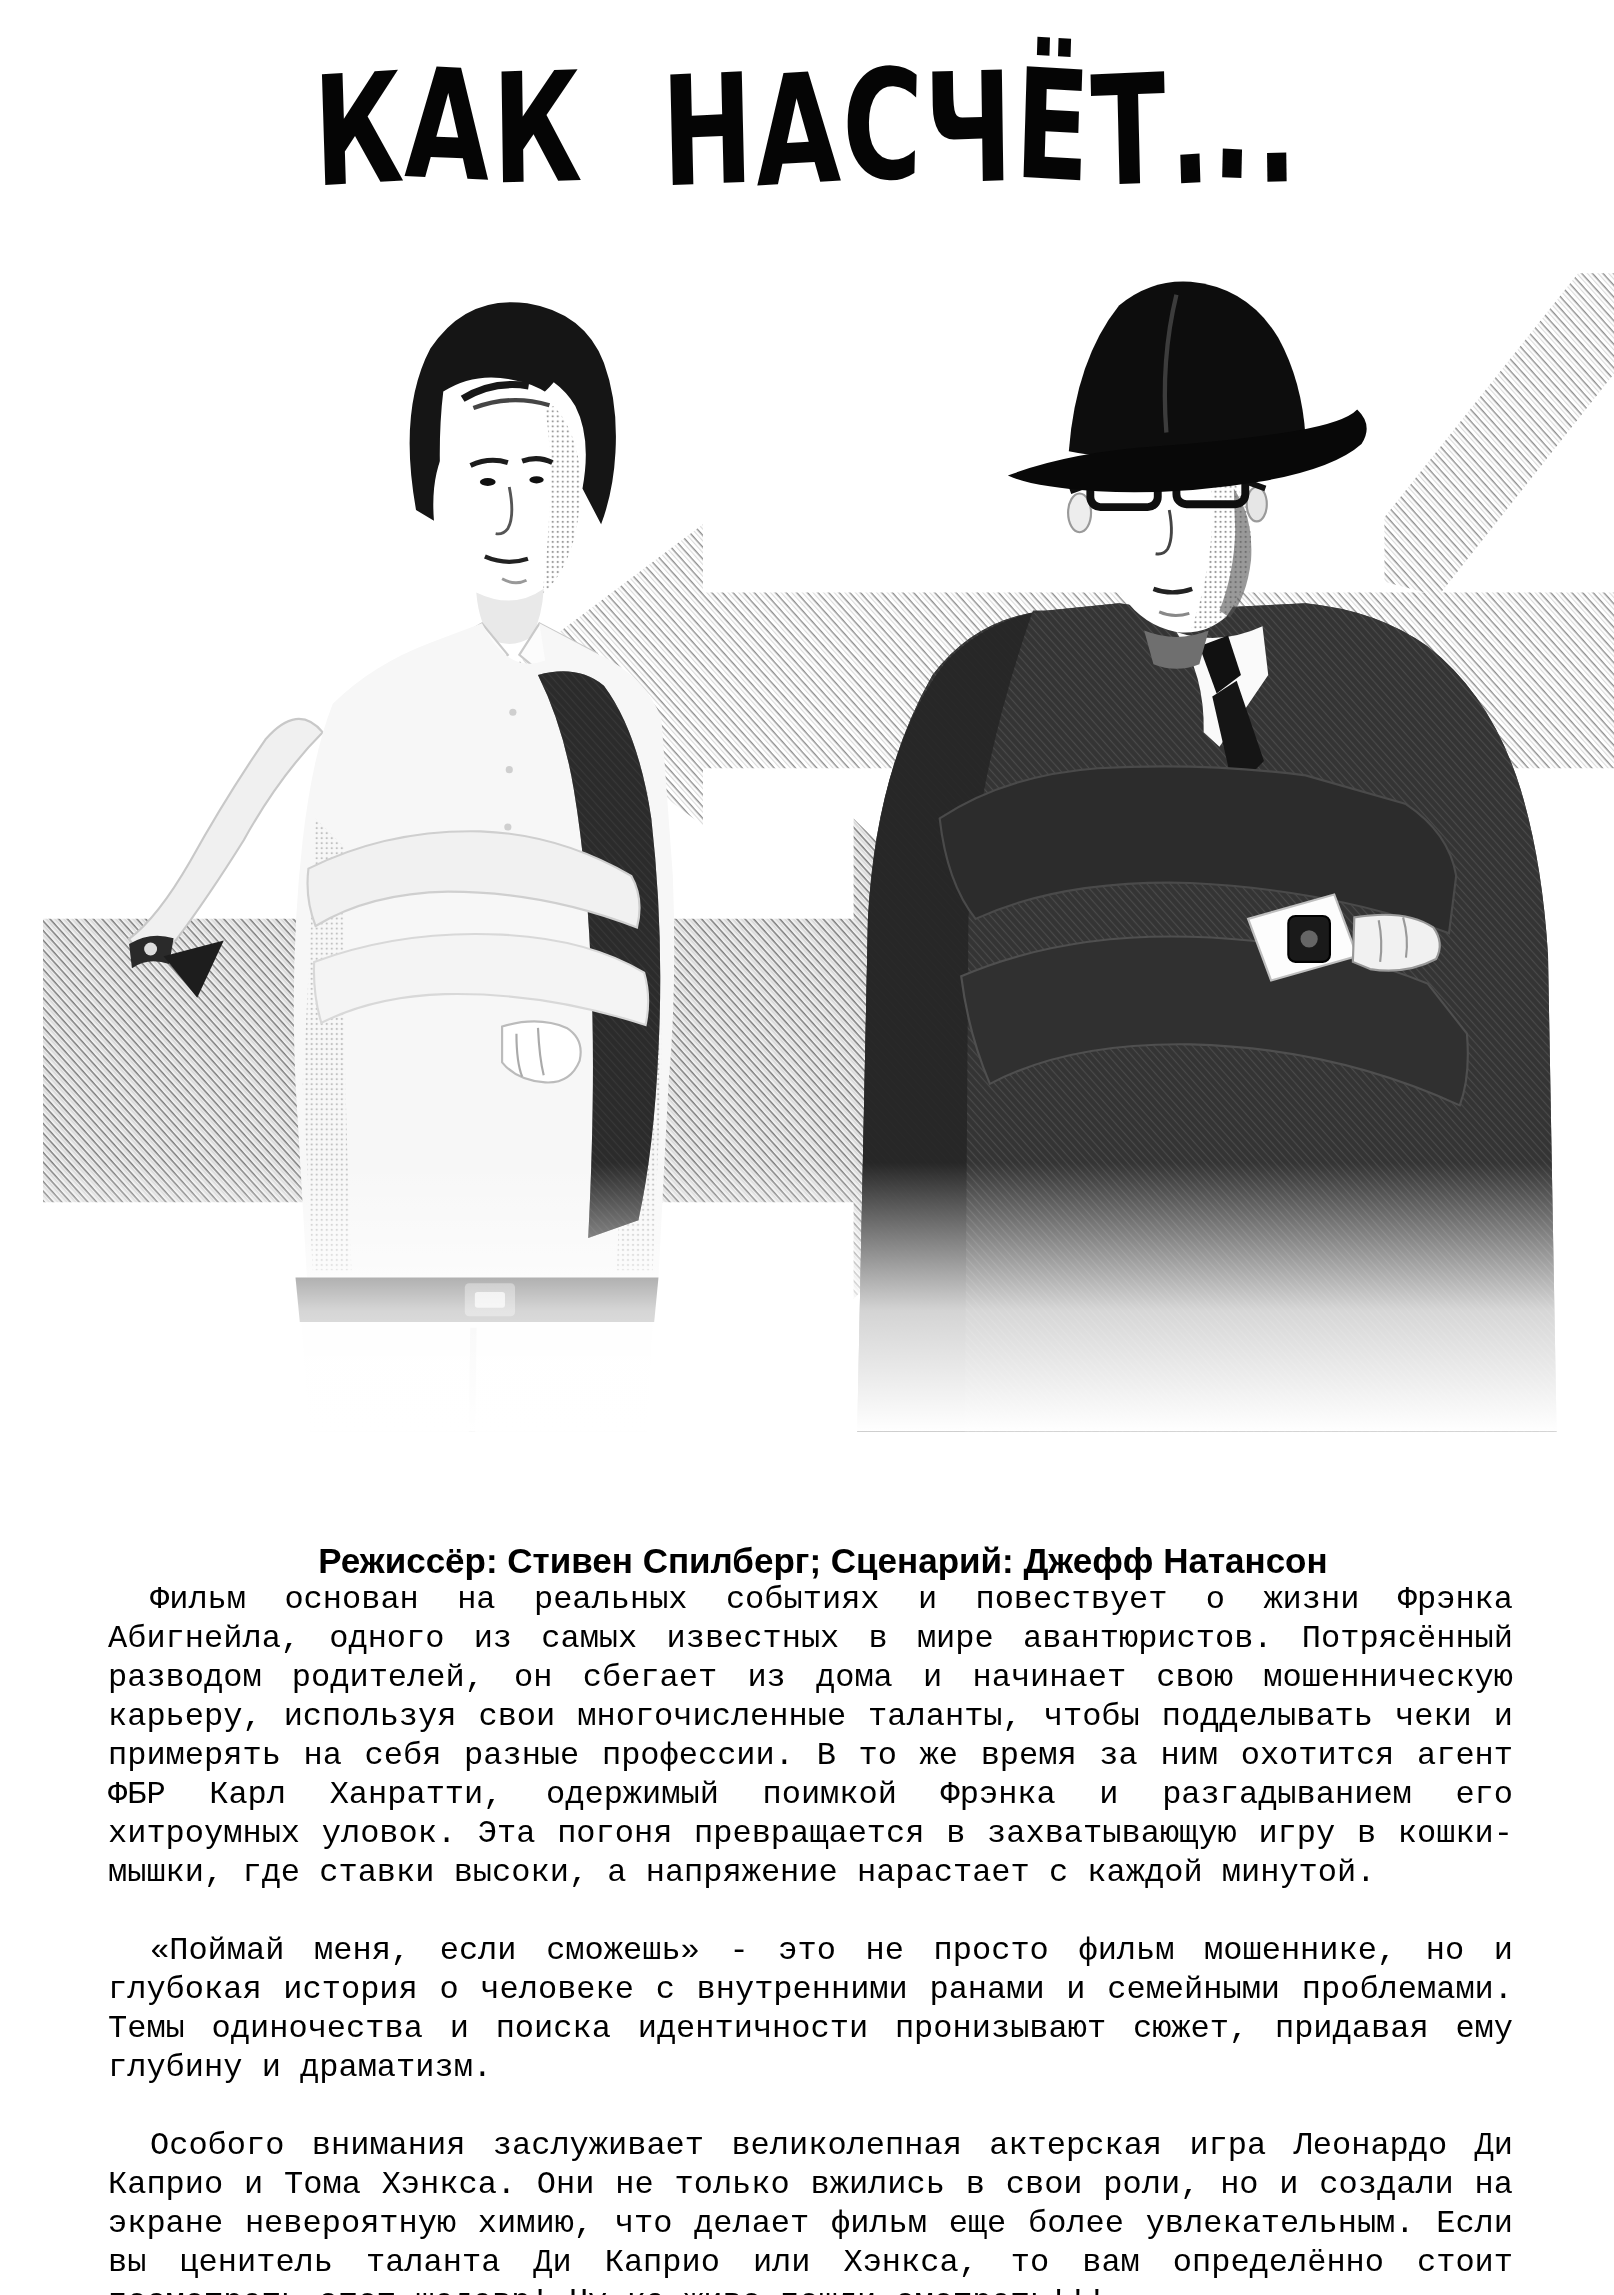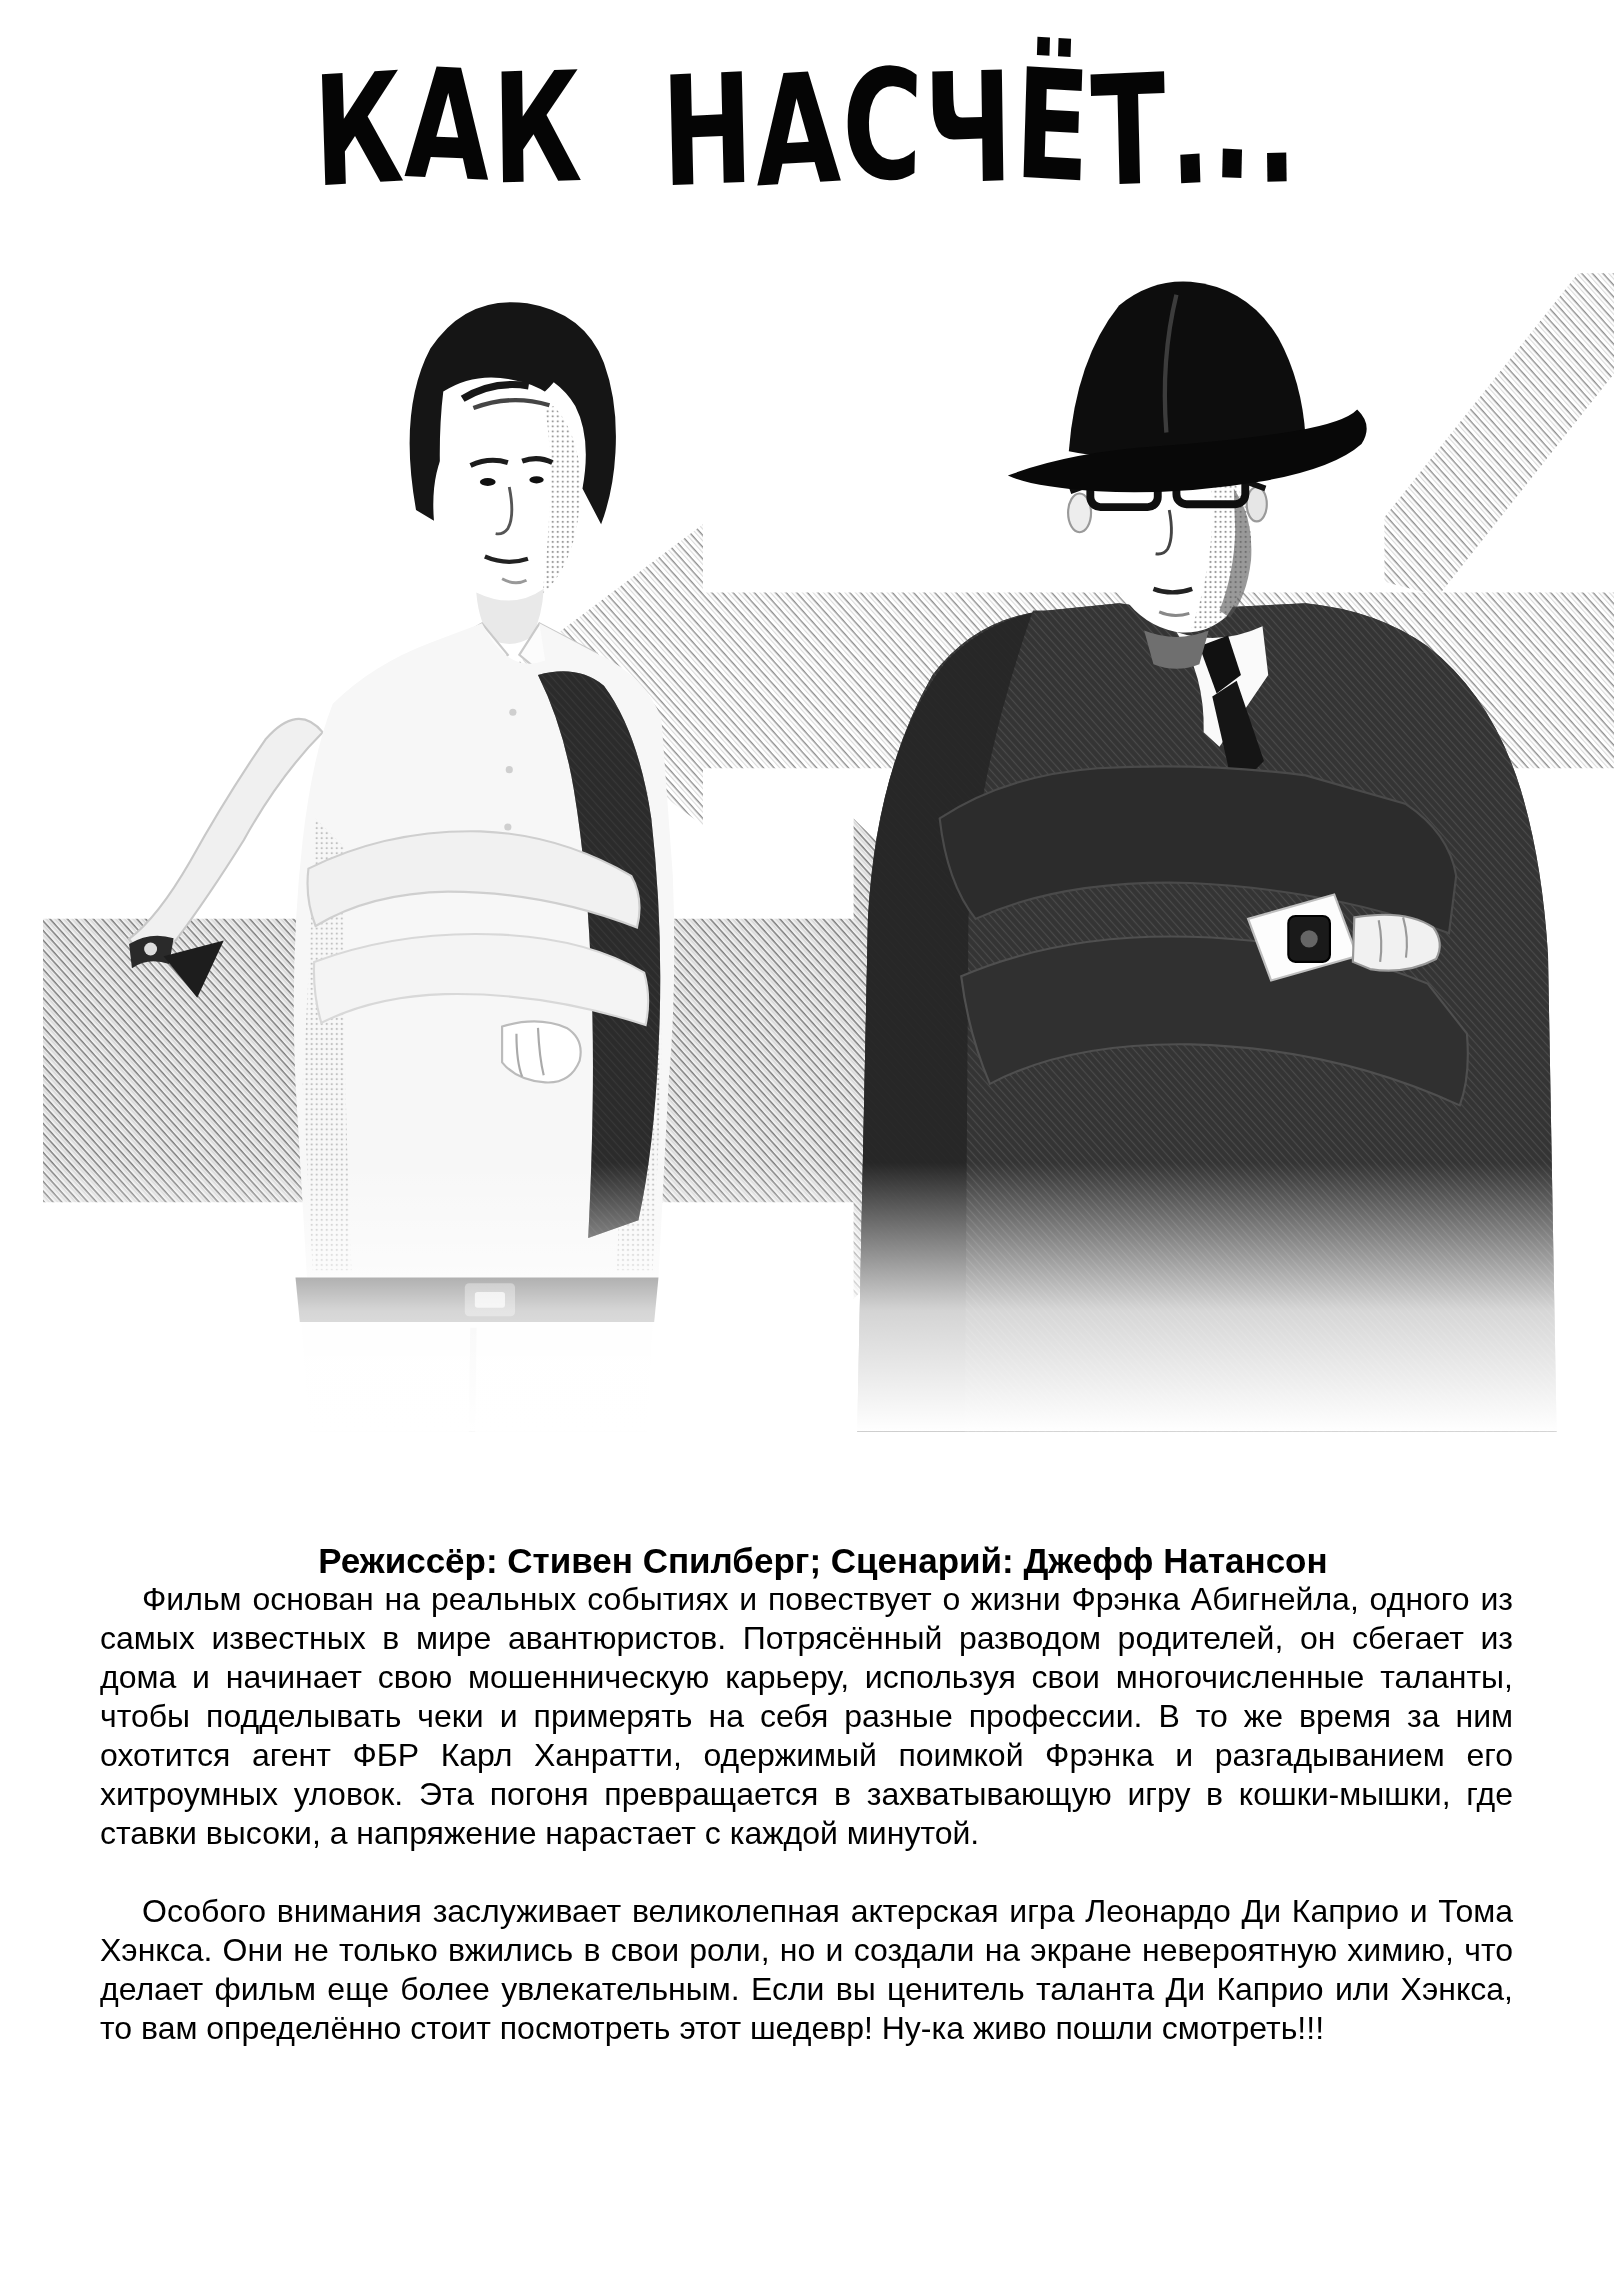--- a/index.html
+++ b/index.html
@@ -31,21 +31,21 @@
   }
   .credits{
     position:absolute;top:1525px;left:0;width:100%;text-align:center;
     font-size:35px;font-weight:bold;margin:16px;
   }
   
   .review{
     position:absolute;top:1580px;left:100px;width:1413px;
     font-size:32px;line-height:39px;text-align:justify;
   }
-  .review p{margin:0 0 39px 0;text-indent:42px;}
+  .review p{margin:0 0 39px 8px;text-indent:42px;font-family:Liberation Mono, monospace;}
 </style>
 </head>
 <body>
 
 <div class="page">
 
   <div class="title-wrap">
     <div class="title-squeeze"><span class="tl tl-0">К</span><span class="tl tl-1">А</span><span class="tl tl-2">К</span><span class="tsp"></span><span class="tl tl-4">Н</span><span class="tl tl-0">А</span><span class="tl tl-1">С</span><span class="tl tl-2">Ч</span><span class="tl tl-3">Ё</span><span class="tl tl-4">Т</span><span class="tl tl-0">.</span><span class="tl tl-1">.</span><span class="tl tl-2">.</span></div>
   </div>
 
@@ -176,17 +176,18 @@
       <circle cx="1765" cy="928" r="12" fill="#666666"></circle>
     </g>
 
     <rect x="0" y="1240" width="2190" height="375" fill="url(#fade)"></rect>
   </svg>
 
   <h3 class="credits">Режиссёр: Стивен Спилберг; Сценарий: Джефф Натансон</h3>
 
   <div class="review">
     <p>Фильм основан на реальных событиях и повествует о жизни Фрэнка Абигнейла, одного из самых известных в мире авантюристов. Потрясённый разводом родителей, он сбегает из дома и начинает свою мошенническую карьеру, используя свои многочисленные таланты, чтобы подделывать чеки и примерять на себя разные профессии. В то же время за ним охотится агент ФБР Карл Ханратти, одержимый поимкой Фрэнка и разгадыванием его хитроумных уловок. Эта погоня превращается в захватывающую игру в кошки-мышки, где ставки высоки, а напряжение нарастает с каждой минутой.</p>
+    <p>«Поймай меня, если сможешь» - это не просто фильм мошеннике, но и глубокая история о человеке с внутренними ранами и семейными проблемами. Темы одиночества и поиска идентичности пронизывают сюжет, придавая ему глубину и драматизм.</p>
     <p>Особого внимания заслуживает великолепная актерская игра Леонардо Ди Каприо и Тома Хэнкса. Они не только вжились в свои роли, но и создали на экране невероятную химию, что делает фильм еще более увлекательным. Если вы ценитель таланта Ди Каприо или Хэнкса, то вам определённо стоит посмотреть этот шедевр! Ну-ка живо пошли смотреть!!!</p>
   </div>
 
 </div>
 
 
 </body></html>

